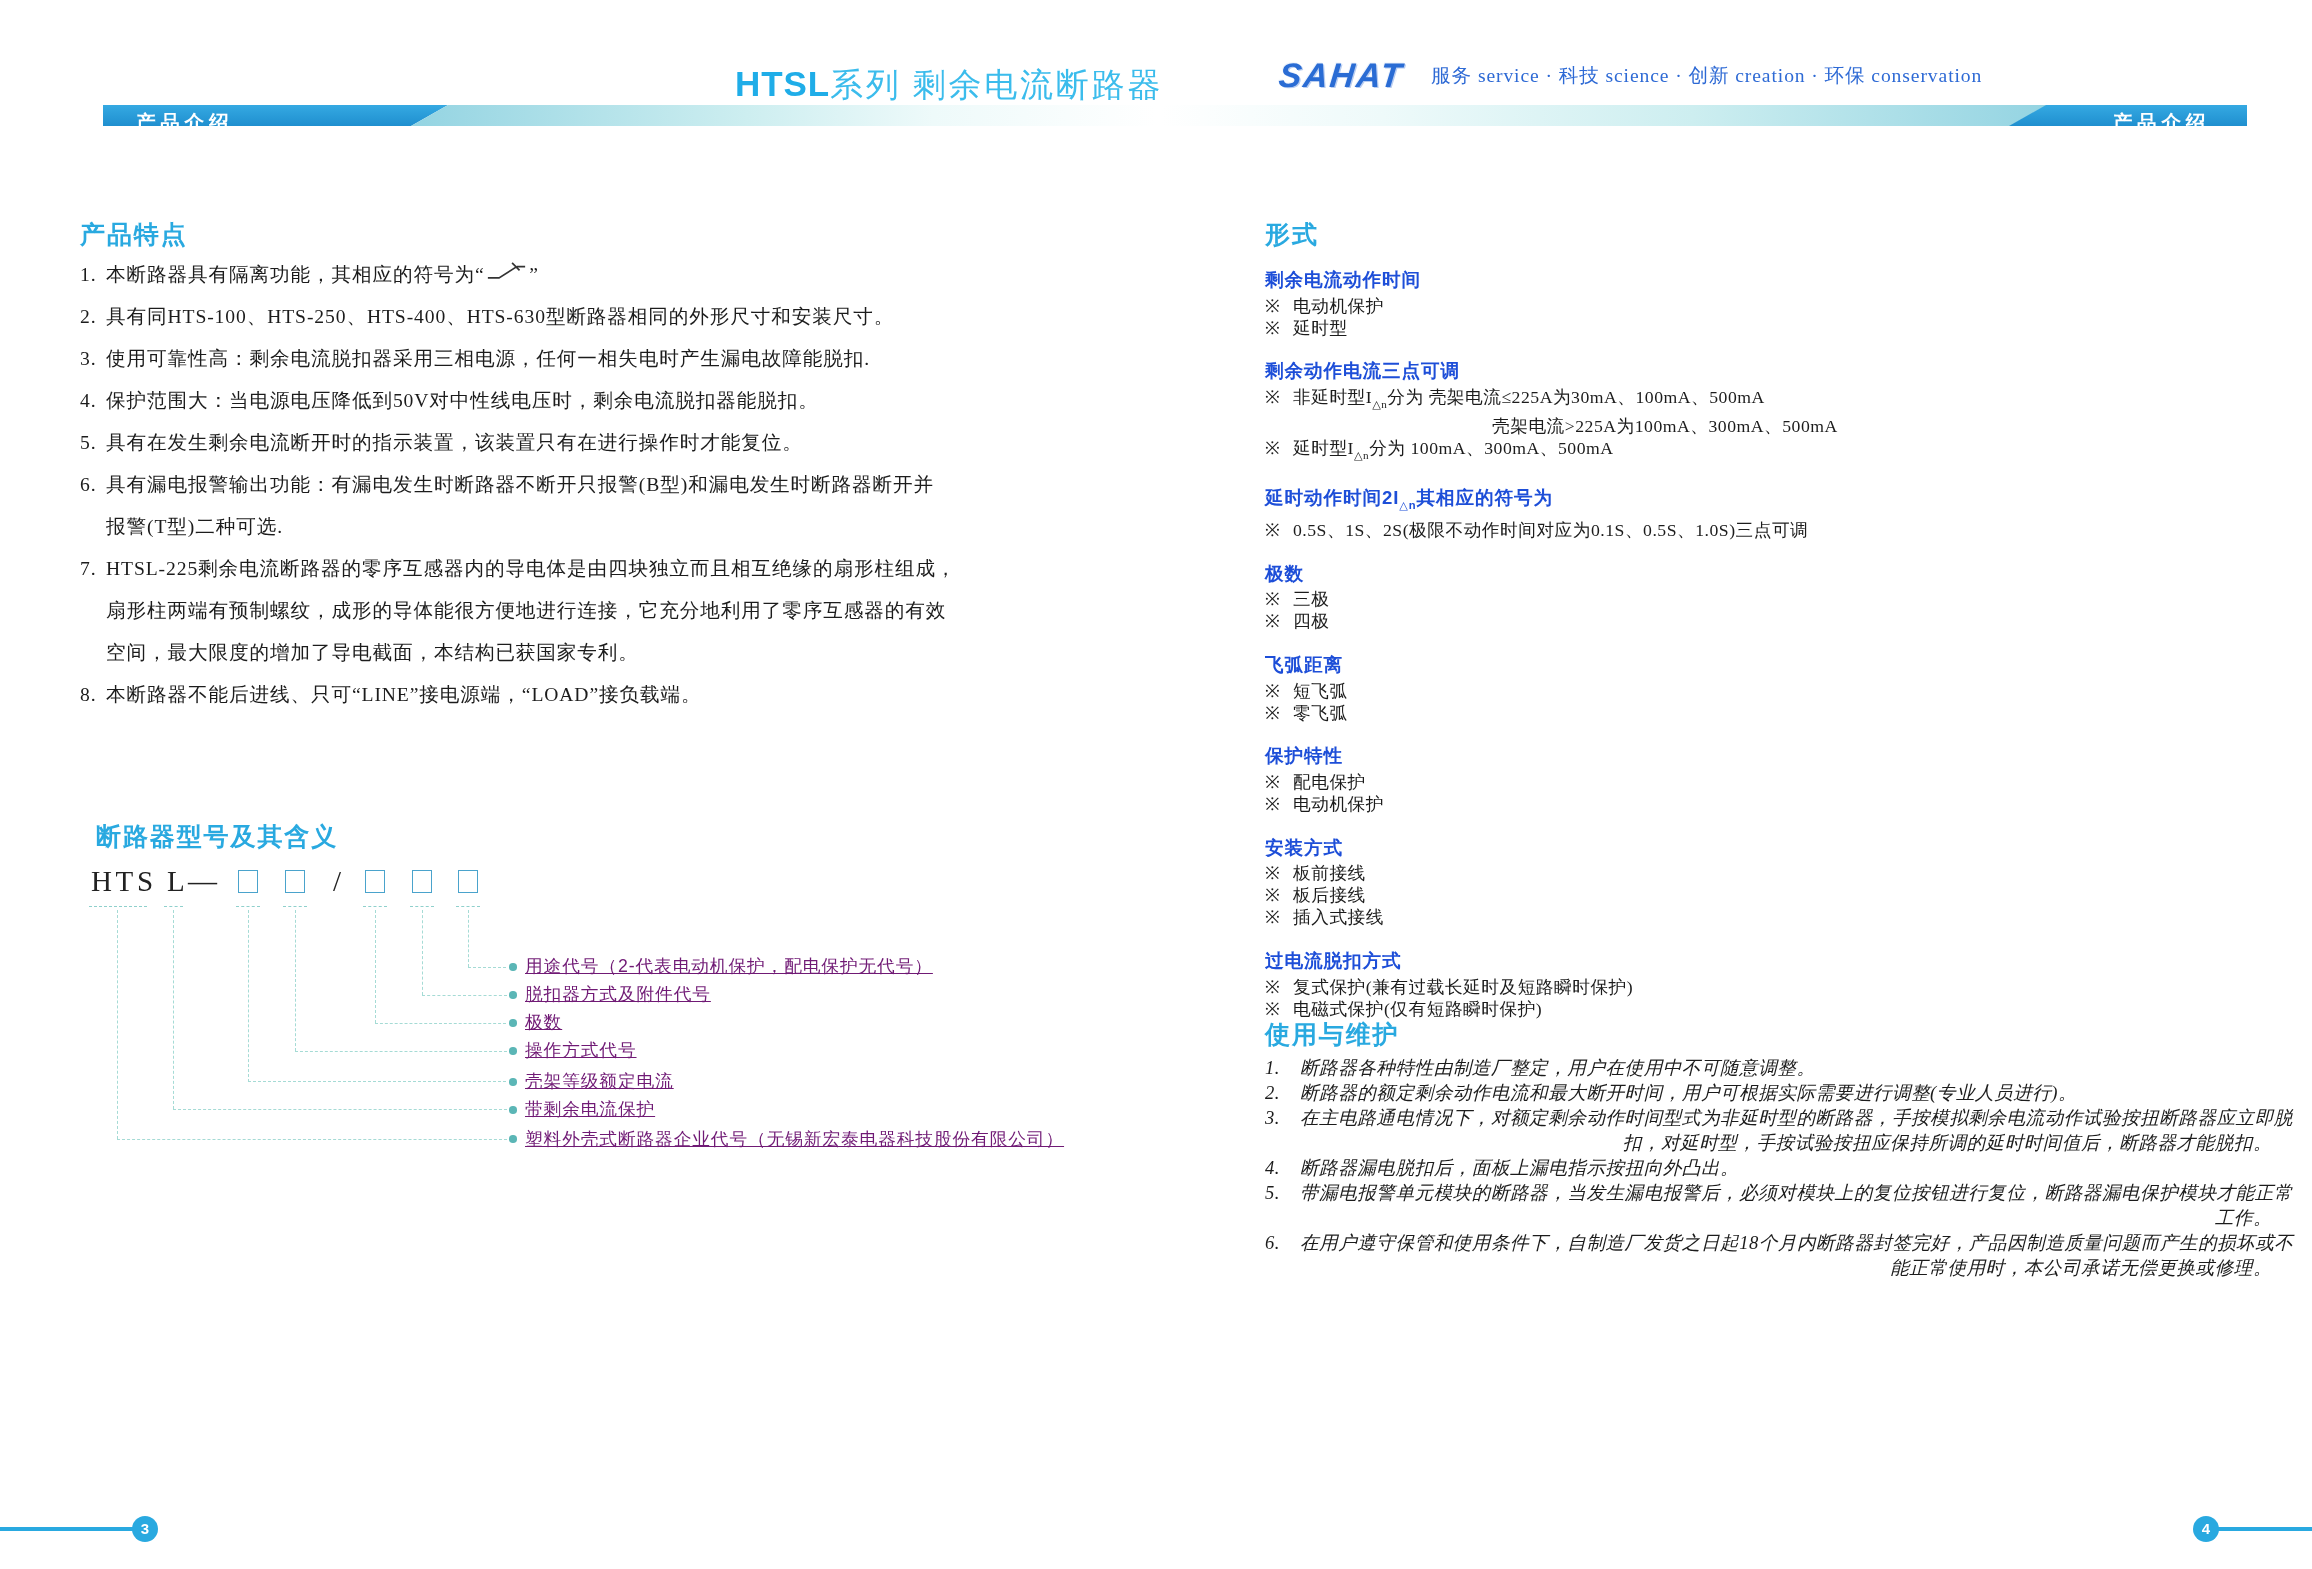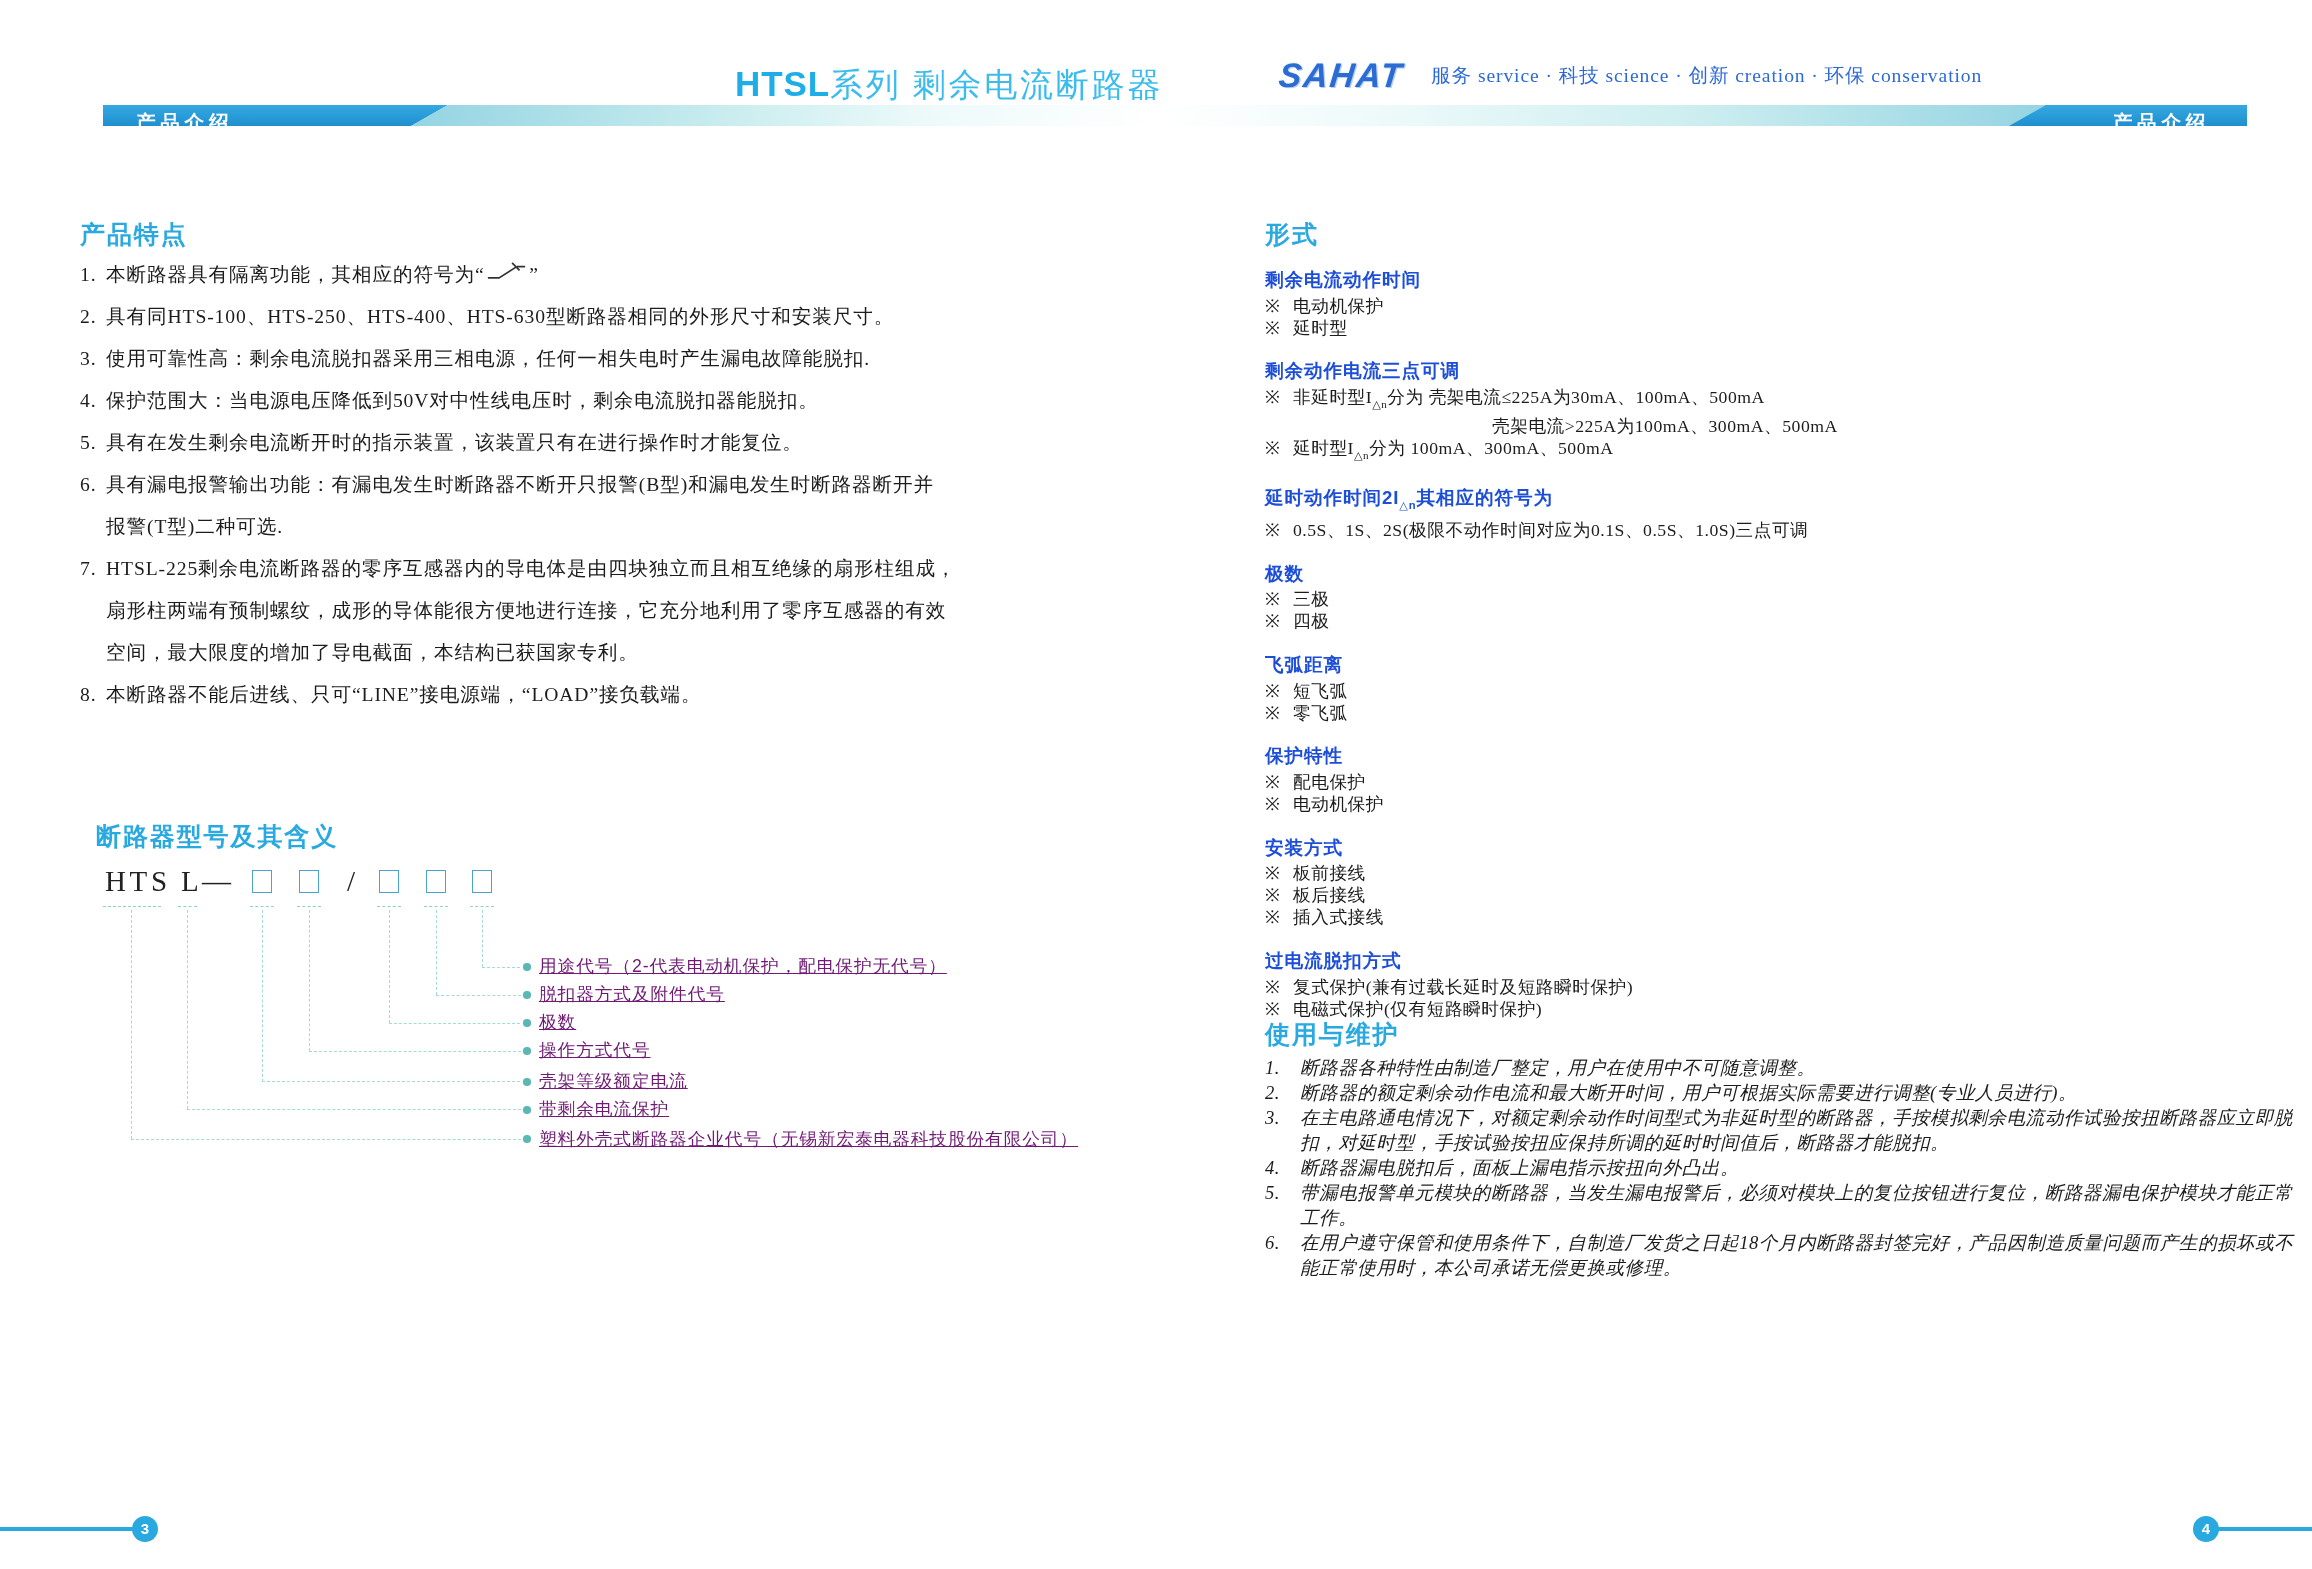--- a/index.html
+++ b/index.html
@@ -53,21 +53,21 @@
     position:absolute;font-family:"Liberation Sans","DejaVu Sans",sans-serif;
     font-weight:bold;font-size:25px;color:var(--accent);letter-spacing:1.9px;white-space:nowrap;
   }
   
   .features{position:absolute;left:80px;top:254px;width:932px;font-size:19.6px;letter-spacing:0.9px;}
   .feat-line{line-height:42px;white-space:nowrap;}
   .feat-num{display:inline-block;width:26px;}
   .feat-cont{padding-left:26px;}
   .iso-symbol{display:inline-block;vertical-align:-1.9px;margin:0 1.9px;}
   
-  .model-diagram{position:absolute;left:103px;top:865px;width:1044px;height:289px;}
+  .model-diagram{position:absolute;left:89px;top:865px;width:1044px;height:289px;}
   .mcode{position:absolute;top:0;font-family:"Liberation Serif","DejaVu Serif",serif;font-size:29px;color:#222;}
   .mbox{position:absolute;top:4.7px;width:19.6px;height:23px;border:1.9px solid #4aa3cc;background:#fff;}
   .mline{position:absolute;top:41px;height:0;border-top:1.9px dashed #8fd0cc;}
   .vline{position:absolute;width:0;border-left:0.9px dashed #a5dbd5;}
   .hline{position:absolute;height:0;border-top:0.9px dashed #a5dbd5;}
   .mdot{position:absolute;width:7.5px;height:7.5px;border-radius:50%;background:#5bb6b6;}
   .mlabel{position:absolute;left:436px;font-family:"Liberation Sans","DejaVu Sans",sans-serif;
     font-size:17.7px;color:#701a75;white-space:nowrap;letter-spacing:0.9px;text-decoration:underline;}
   
   .form-block{position:absolute;left:1265px;top:268px;width:1002px;}
@@ -76,21 +76,21 @@
   .spec-title{font-family:"Liberation Sans","DejaVu Sans",sans-serif;font-weight:bold;
     font-size:18.6px;color:#1d4ed8;line-height:24px;margin-bottom:2.8px;letter-spacing:0.9px;}
   .spec-item{font-size:17.7px;line-height:22px;letter-spacing:0.5px;}
   .mk{display:inline-block;width:28px;}
   .deep{padding-left:227px;}
   sub.dn{font-size:11.2px;}
   
   .usage{position:absolute;left:1265px;top:1055px;width:1007px;font-size:18.6px;letter-spacing:0.5px;font-style:italic;}
   .use-line{line-height:25px;white-space:nowrap;}
   .use-num{display:inline-block;width:35px;}
-  .use-cont{padding-left:35px;}
+  .use-cont{padding-left:35px;text-align:right;}
   
   .page-line{position:absolute;height:3.7px;background:var(--accent);top:1527px;}
   .page-line.left{left:0;width:140px;}
   .page-line.right{left:2209px;width:103px;}
   .page-badge{
     position:absolute;top:1516px;width:26px;height:26px;border-radius:50%;
     background:var(--accent);color:#fff;text-align:center;line-height:26px;
     font-family:"Liberation Sans","DejaVu Sans",sans-serif;font-weight:bold;font-size:15px;
   }
   .page-badge.left{left:132px;}

